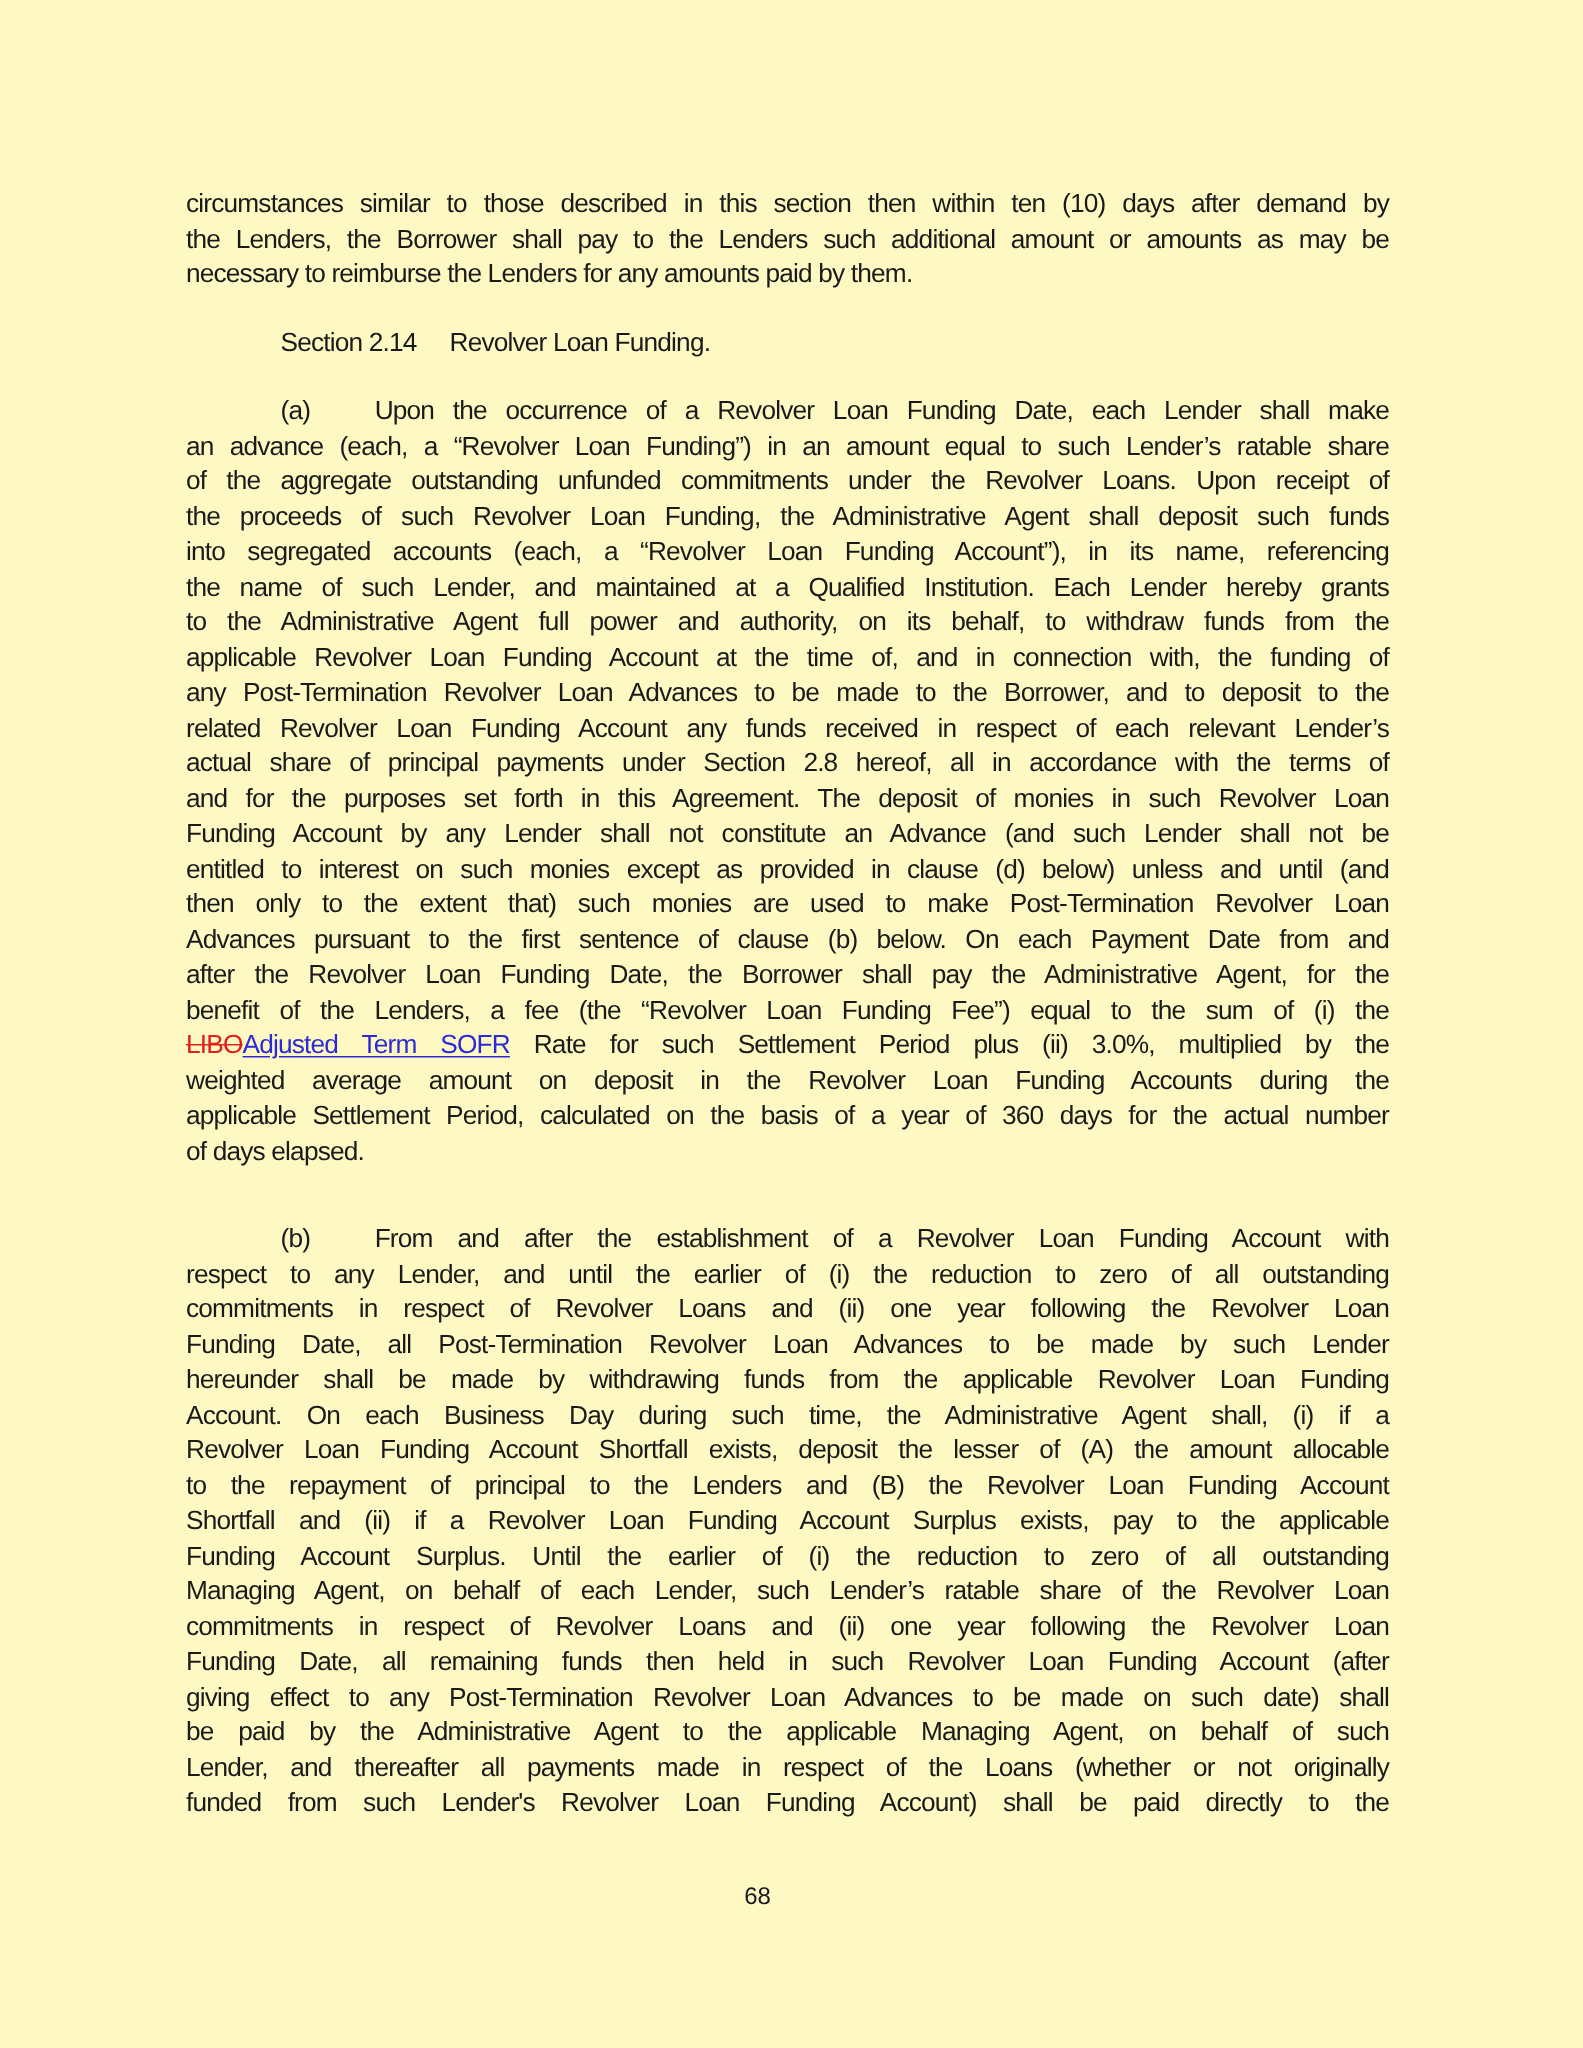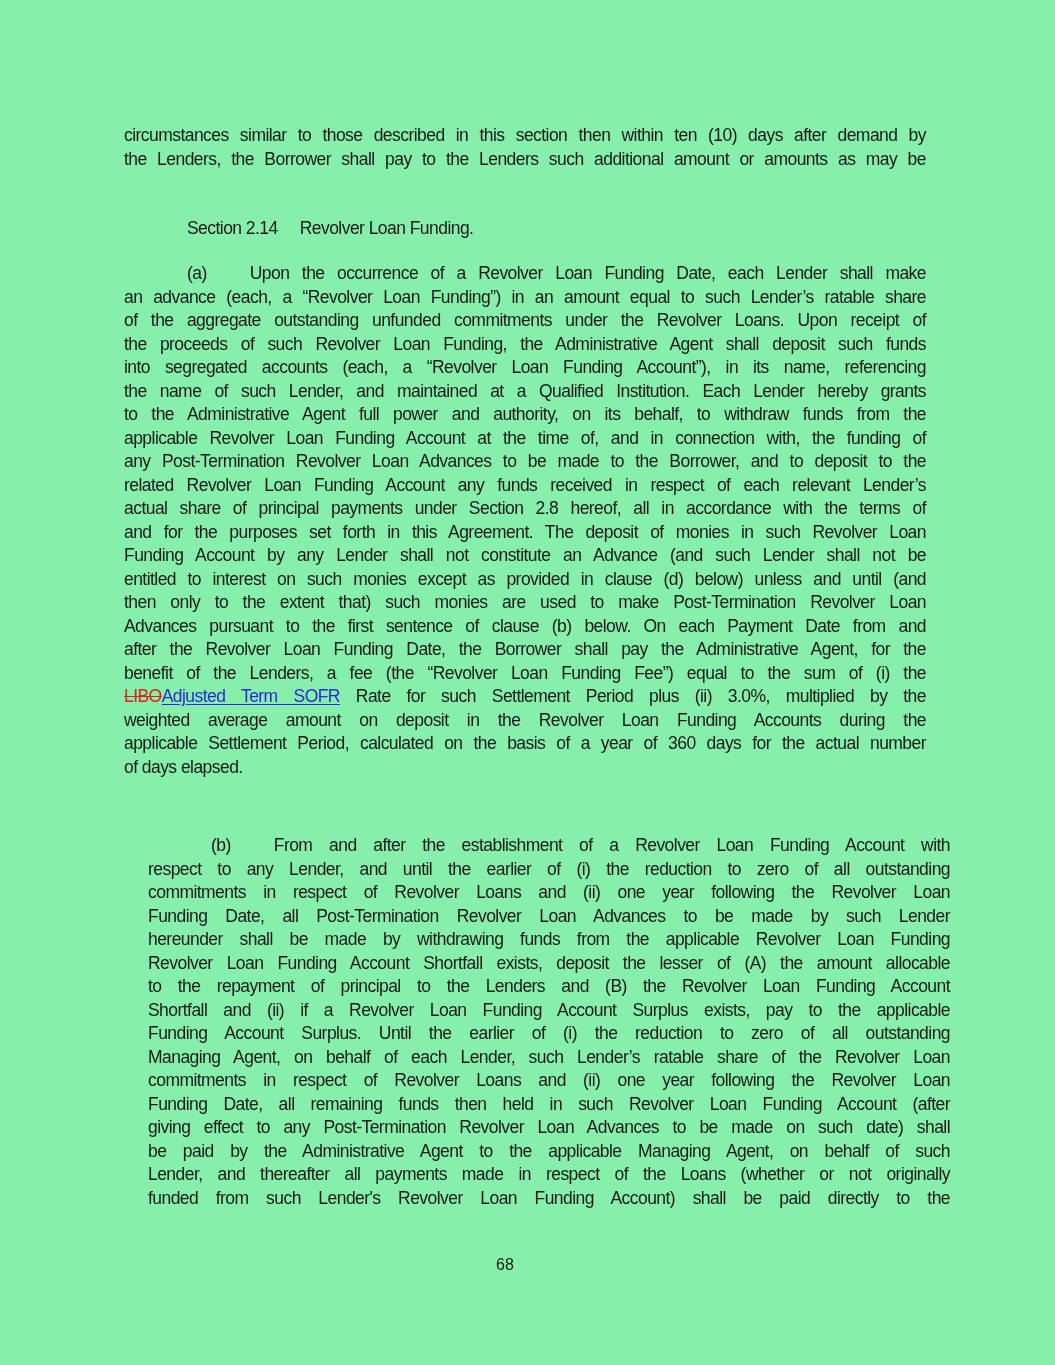--- a/index.html
+++ b/index.html
@@ -1,48 +1,49 @@
 <!DOCTYPE html>
 <html><head>
 <meta charset="utf-8">
 <style>
   html, body { margin: 0; padding: 0; background: #ffffff; }
   body { width: 1055px; height: 1365px; position: relative; overflow: hidden; }
   .page {
-    position: absolute; left: 0; top: 0; width: 1055px; height: 1365px; background: #86efac;
+    position: absolute; left: 0; top: 0; width: 1055px; height: 1365px; background: #fef9c3;
     font-family: "Liberation Sans", "DejaVu Sans", sans-serif; color: #1a1a1a;
   }
   .text-block { position: absolute; left: 124px; width: 802px; }
   .line {
     height: 23.5px; line-height: 23.5px; font-size: 17.5px; white-space: nowrap;
     letter-spacing: -0.55px; word-spacing: 0px;
   }
   .line.j { text-align: justify; text-align-last: justify; }
   .line .ind { display: inline-block; width: 63px; }
   .line .tab { display: inline-block; width: 50px; }
   .u { text-underline-offset: 2px; }
   .del { color: #e0201b; text-decoration: line-through; }
   .ins { color: #2a2ad6; text-decoration: underline; text-underline-offset: 2px; }
   #p1 { top: 124px; }
   #sec { top: 217px; }
   #pa { top: 262px; }
-  #pb { top: 834px; margin-left: 24px; }
+  #pb { top: 814px; }
   .page-num {
     position: absolute; top: 1256px; left: 0; width: 1010px; text-align: center;
     font-size: 16px; font-family: "Liberation Sans", sans-serif;
   }
 </style>
 </head>
 <body>
 
 <div class="page">
 
   <div class="text-block" id="p1">
     <div class="line j">circumstances similar to those described in this section then within ten (10) days after demand by</div>
     <div class="line j">the Lenders, the Borrower shall pay to the Lenders such additional amount or amounts as may be</div>
+    <div class="line">necessary to reimburse the Lenders for any amounts paid by them.</div>
   </div>
 
   <div class="text-block" id="sec">
     <div class="line">
       <span class="ind"></span><span>Section 2.14</span><span style="display:inline-block;width:22px"></span><span class="u">Revolver Loan Funding</span><span>.</span>
     </div>
   </div>
 
   <div class="text-block" id="pa">
     <div class="line j">
@@ -72,20 +73,21 @@
   </div>
 
   <div class="text-block" id="pb">
     <div class="line j">
       <span class="ind"></span><span>(b)</span><span class="tab" style="width:43px"></span><span>From and after the establishment of a Revolver Loan Funding Account with</span>
     </div>
     <div class="line j">respect to any Lender, and until the earlier of (i) the reduction to zero of all outstanding</div>
     <div class="line j">commitments in respect of Revolver Loans and (ii) one year following the Revolver Loan</div>
     <div class="line j">Funding Date, all Post-Termination Revolver Loan Advances to be made by such Lender</div>
     <div class="line j">hereunder shall be made by withdrawing funds from the applicable Revolver Loan Funding</div>
+    <div class="line j">Account.  On each Business Day during such time, the Administrative Agent shall, (i) if a</div>
     <div class="line j">Revolver Loan Funding Account Shortfall exists, deposit the lesser of (A) the amount allocable</div>
     <div class="line j">to the repayment of principal to the Lenders and (B) the Revolver Loan Funding Account</div>
     <div class="line j">Shortfall and (ii) if a Revolver Loan Funding Account Surplus exists, pay to the applicable</div>
     <div class="line j">Funding Account Surplus.  Until the earlier of (i) the reduction to zero of all outstanding</div>
     <div class="line j">Managing Agent, on behalf of each Lender, such Lender’s ratable share of the Revolver Loan</div>
     <div class="line j">commitments in respect of Revolver Loans and (ii) one year following the Revolver Loan</div>
     <div class="line j">Funding Date, all remaining funds then held in such Revolver Loan Funding Account (after</div>
     <div class="line j">giving effect to any Post-Termination Revolver Loan Advances to be made on such date) shall</div>
     <div class="line j">be paid by the Administrative Agent to the applicable Managing Agent, on behalf of such</div>
     <div class="line j">Lender, and thereafter all payments made in respect of the Loans (whether or not originally</div>

